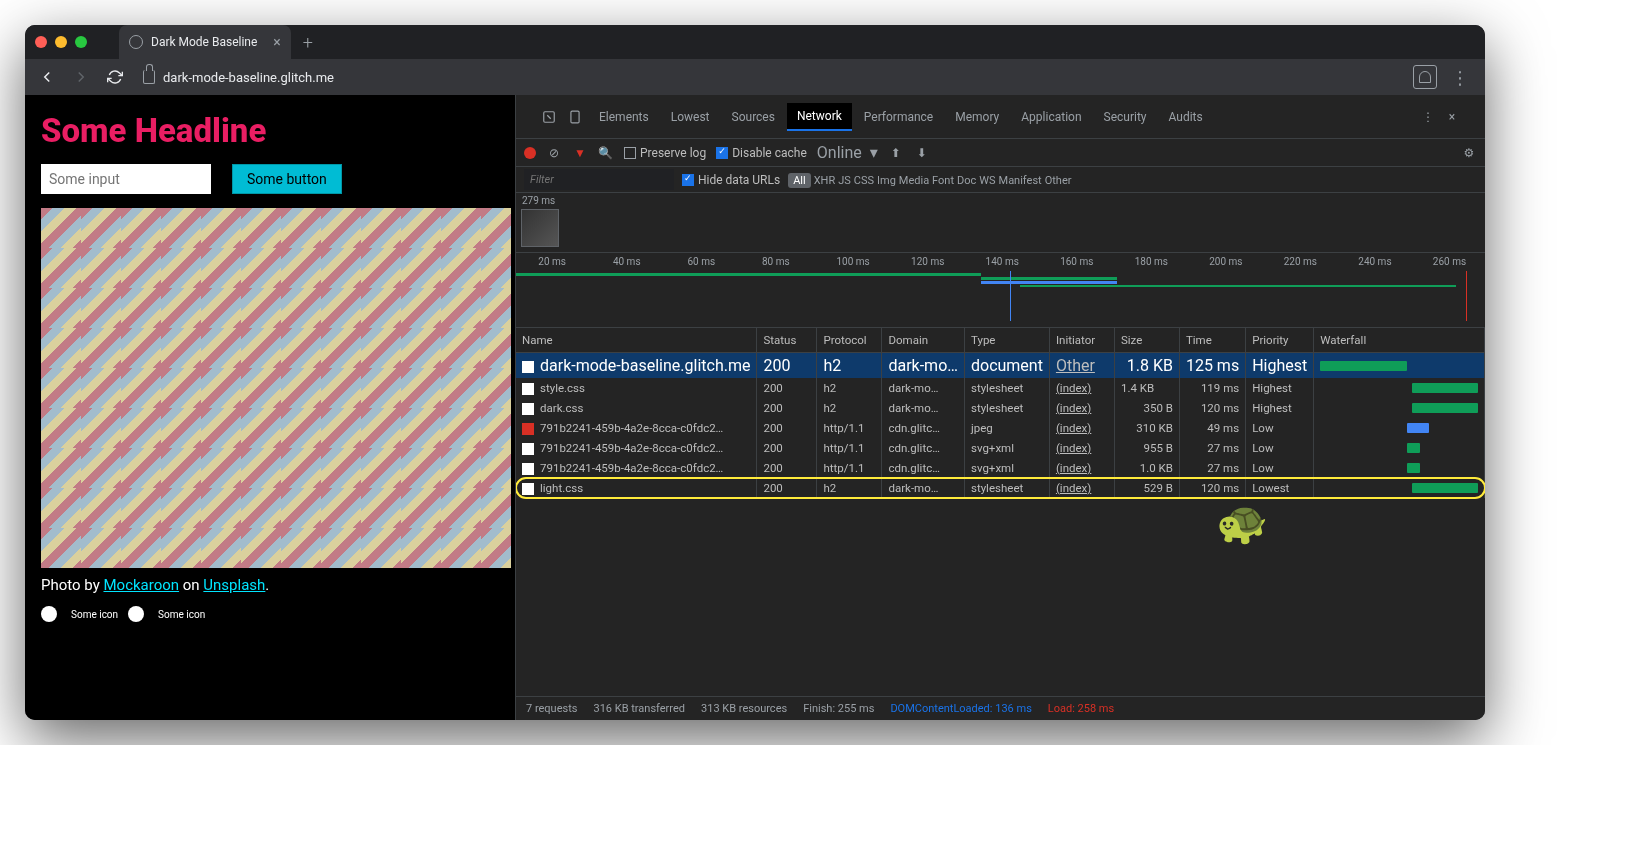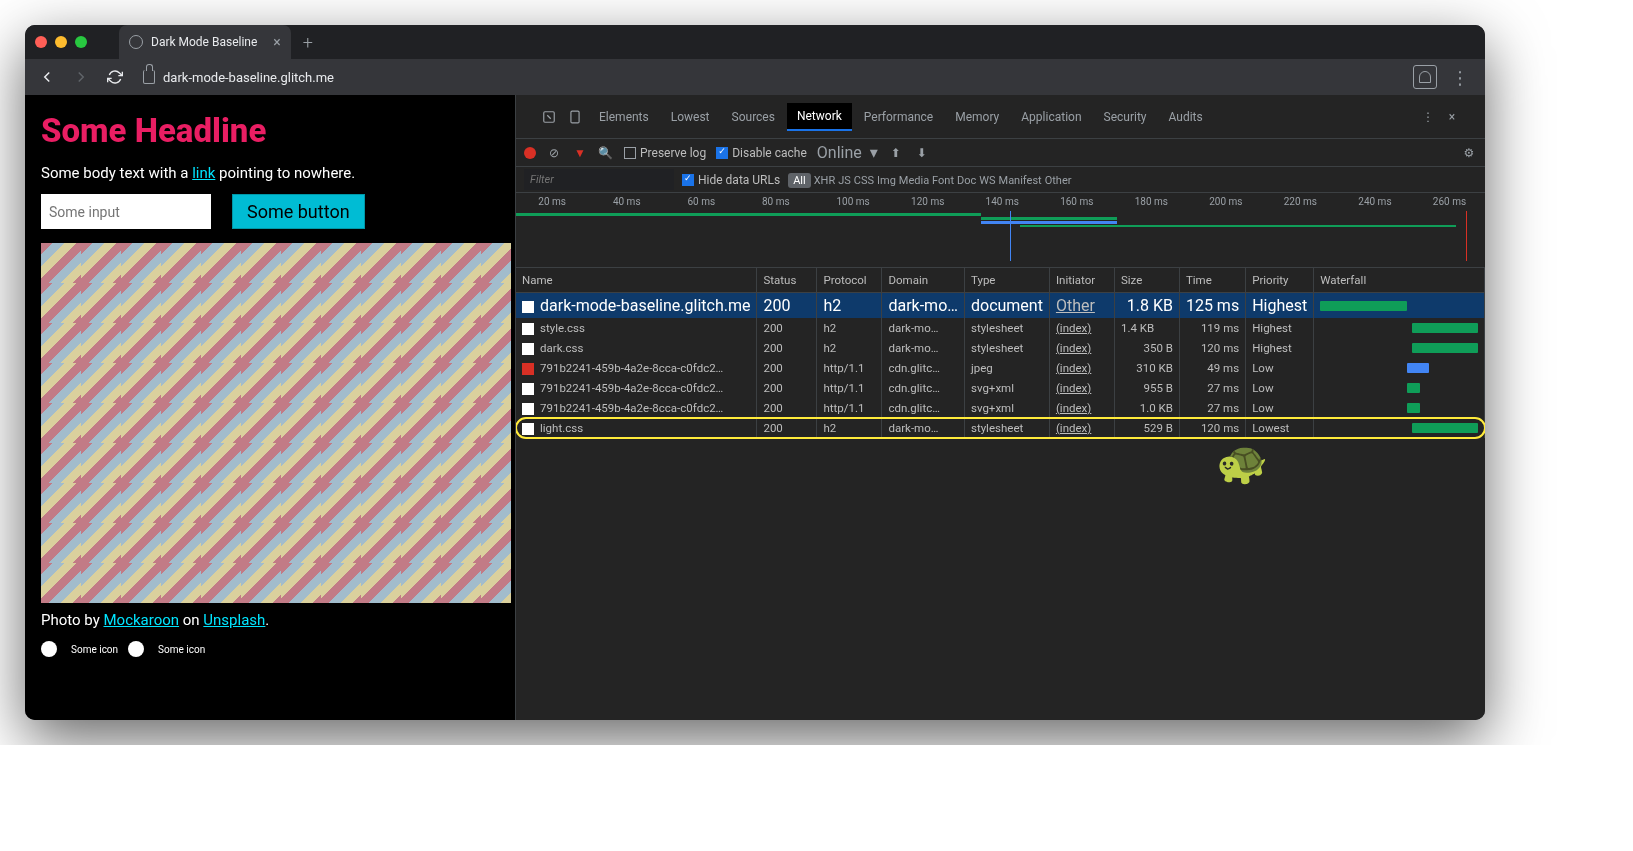--- a/index.html
+++ b/index.html
@@ -26,21 +26,21 @@
   .acct::after{content:"";width:10px;height:10px;border:1.5px solid #9aa0a6;border-radius:50% 50% 0 0}
   .menu{color:#9aa0a6;font-size:18px;padding:0 8px}
   
   .split{flex:1;display:flex;overflow:hidden}
   .page{width:490px;background:#000;color:#fff;padding:16px;font-size:15px;overflow:hidden}
   .page h1{color:#e91e63;font-size:33px;font-weight:800;margin-bottom:14px}
   .page p{margin-bottom:12px}
   .page a{color:#00e5ff;text-decoration:underline}
   .row{display:flex;gap:21px;margin-bottom:14px}
   .row input{padding:6px 8px;font-size:14px;width:170px;border:none}
-  .row button{background:#00bcd4;border:1.5px solid #0097a7;padding:6px 14px;font-size:18px}
+  .row button{background:#00bcd4;border:1.5px solid #0097a7;padding:6px 14px;font-size:14px}
   .imgph{width:470px;height:360px;background:linear-gradient(135deg,#c97b87 0 15%,#a6c3d4 15% 30%,#e4d9a0 30% 45%,#c97b87 45% 60%,#a6c3d4 60% 75%,#e4d9a0 75% 90%,#c97b87 90%);background-size:40px 40px;filter:contrast(.9)}
   .credit{margin-top:8px;font-size:15px}
   .icons{margin-top:10px;display:flex;gap:10px;align-items:center;font-size:10px}
   .bulb{width:16px;height:16px;background:#fff;border-radius:50%;display:inline-block;position:relative;margin-right:4px}
   
   .dt{flex:1;display:flex;flex-direction:column;background:#242424;color:#bdbdbd;font-size:12px;border-left:1px solid #3c4043}
   .dttabs{height:44px;display:flex;align-items:center;border-bottom:1px solid #3c4043;padding:0 21px;gap:2px}
   .dttabs .ico{width:24px;display:flex;justify-content:center;color:#9aa0a6}
   .dttab{padding:6px 10px;color:#9aa0a6;cursor:pointer}
   .dttab.active{color:#fff;border-bottom:2px solid #1a73e8;background:#000}
@@ -130,23 +130,20 @@
     </div>
     <div class="spacer"></div>
     <div class="acct"></div>
     <div class="menu">⋮</div>
   </div>
 
   <div class="split">
 
     <div class="page">
       <h1>Some Headline</h1>
-      <p>
-        <span>Some body text with a </span><a href="#">link</a><span> pointing to nowhere.</span>
-      </p>
       <div class="row">
         <input placeholder="Some input" style="">
         <button>Some button</button>
       </div>
       <div class="imgph"></div>
       <p class="credit">
         <span>Photo by </span><a href="#">Mockaroon</a><span> on </span><a href="#">Unsplash</a><span>.</span>
       </p>
       <div class="icons">
         <span class="bulb"></span>
@@ -198,20 +195,24 @@
         <div class="spacer"></div>
         <span class="ico">⚙</span>
       </div>
 
       <div class="fb">
         <input placeholder="Filter" style="">
         <label><span class="chk on"></span><span>Hide data URLs</span></label>
         <span id="ftypes"><span class="pill">All</span> <span class="ftype">XHR</span> <span class="ftype">JS</span> <span class="ftype">CSS</span> <span class="ftype">Img</span> <span class="ftype">Media</span> <span class="ftype">Font</span> <span class="ftype">Doc</span> <span class="ftype">WS</span> <span class="ftype">Manifest</span> <span class="ftype">Other</span> </span>
       </div>
 
+      <div class="ov">
+        <span class="lab">279 ms</span>
+        <div class="thumb"></div>
+      </div>
 
       <div class="tl">
         <div class="ticks" id="ticks">
             <span style="left: 2.30769%;">20 ms</span>
             <span style="left: 10%;">40 ms</span>
             <span style="left: 17.6923%;">60 ms</span>
             <span style="left: 25.3846%;">80 ms</span>
             <span style="left: 33.0769%;">100 ms</span>
             <span style="left: 40.7692%;">120 ms</span>
             <span style="left: 48.4615%;">140 ms</span>
@@ -371,15 +372,23 @@
                   <div class="wf">
                     <div class="wfbar" style="left:58%;width:42%;background:#0f9d58"></div>
                   </div>
                 </td>
               </tr>
             </tbody>
         </table>
         <span class="turtle" style="left:700px;top:170px">🐢</span>
       </div>
 
+      <div class="sb">
+        <span>7 requests</span>
+        <span>316 KB transferred</span>
+        <span>313 KB resources</span>
+        <span>Finish: 255 ms</span>
+        <span class="dcl">DOMContentLoaded: 136 ms</span>
+        <span class="load">Load: 258 ms</span>
+      </div>
     </div>
   </div>
 </div>
 
 </body></html>

